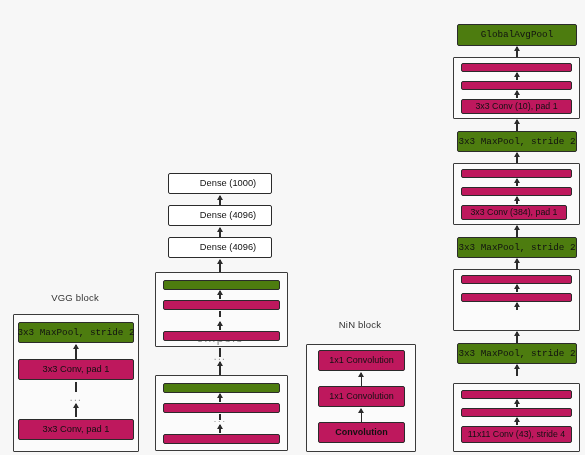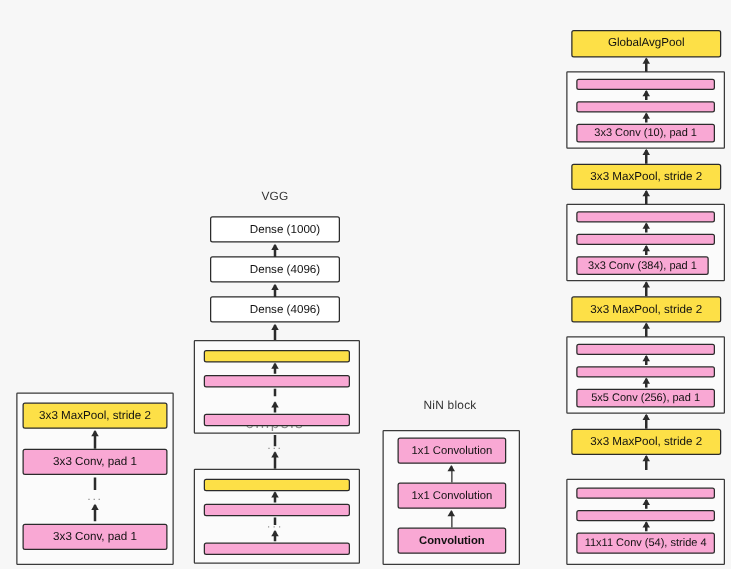--- a/index.html
+++ b/index.html
@@ -39,22 +39,22 @@
     border-radius:2px;
     display:flex;
     align-items:center;
     justify-content:center;
     font-size:9.3px;
     line-height:1;
     white-space:nowrap;
     color:#111;
   }
   .node.white{background:#ffffff;padding-left:16px;}
-  .node.lite{background:#f9a8d4;}
-  .node.dark{background:#fde047;}
+  .node.lite{background:#be185d;}
+  .node.dark{background:#4d7c0f;font-family:Liberation Mono, monospace;}
   .node.bar{border-width:1.2px;}
 
   
   .arrow{position:absolute;width:1.6px;background:#2b2b2b;}
   .arrow .head{
     position:absolute;
     left:50%;
     top:-1px;
     transform:translateX(-50%);
     width:0;height:0;
@@ -74,38 +74,38 @@
     text-align:center;
     white-space:nowrap;
     transform:translateX(-50%);
   }
 </style>
 </head>
 <body>
 
 <div class="canvas">
 
+  <div class="col-title" style="left:10px;top:292px;width:130px;">VGG block</div>
 
   <div class="frame" style="left:13px;top:314px;width:126px;height:138px;"></div>
 
   <div class="node dark" style="left:18px;top:322px;width:116px;height:21px;">3x3 MaxPool, stride 2</div>
   <div class="arrow" style="left:75.2px;top:345px;height:14px;">
       <span class="head"></span>
     </div>
 
   <div class="node lite" style="left:18px;top:359px;width:116px;height:21px;">3x3 Conv, pad 1</div>
   <div class="arrow" style="left:75.2px;top:404px;height:13px;">
       <span class="head"></span>
     </div>
   <div class="line" style="left:75.2px;top:382px;height:10px;"></div>
   <div class="ellipsis" style="left:76px;top:393px;">...</div>
 
   <div class="node lite" style="left:18px;top:419px;width:116px;height:21px;">3x3 Conv, pad 1</div>
 
-  <div class="col-title" style="left:160px;top:152px;width:120px;">VGG</div>
 
   <div class="node white" style="left:168px;top:173px;width:104px;height:21px;">Dense (1000)</div>
   <div class="arrow" style="left:219.2px;top:196px;height:12px;">
       <span class="head"></span>
     </div>
 
   <div class="node white" style="left:168px;top:205px;width:104px;height:21px;">Dense (4096)</div>
   <div class="arrow" style="left:219.2px;top:228px;height:12px;">
       <span class="head"></span>
     </div>
@@ -209,34 +209,33 @@
 
   <div class="frame" style="left:453px;top:269px;width:127px;height:62px;"></div>
   <div class="node lite bar" style="left:461px;top:275px;width:111px;height:9px;"></div>
   <div class="arrow" style="left:516.2px;top:285px;height:7px;">
       <span class="head"></span>
     </div>
   <div class="node lite bar" style="left:461px;top:293px;width:111px;height:9px;"></div>
   <div class="arrow" style="left:516.2px;top:303px;height:7px;">
       <span class="head"></span>
     </div>
-  <div class="node lite" style="left:461px;top:311px;width:111px;height:15px;font-size:8.8px;">5x5 Conv (256), pad 1</div>
 
   <div class="arrow" style="left:516.2px;top:332px;height:11px;">
       <span class="head"></span>
     </div>
   <div class="node dark" style="left:457px;top:343px;width:120px;height:21px;">3x3 MaxPool, stride 2</div>
   <div class="arrow" style="left:516.2px;top:365px;height:11px;">
       <span class="head"></span>
     </div>
 
   <div class="frame" style="left:453px;top:383px;width:127px;height:69px;"></div>
   <div class="node lite bar" style="left:461px;top:390px;width:111px;height:9px;"></div>
   <div class="arrow" style="left:516.2px;top:400px;height:7px;">
       <span class="head"></span>
     </div>
   <div class="node lite bar" style="left:461px;top:408px;width:111px;height:9px;"></div>
   <div class="arrow" style="left:516.2px;top:418px;height:7px;">
       <span class="head"></span>
     </div>
-  <div class="node lite" style="left:461px;top:426px;width:111px;height:17px;font-size:8.8px;">11x11 Conv (54), stride 4</div>
+  <div class="node lite" style="left:461px;top:426px;width:111px;height:17px;font-size:8.8px;">11x11 Conv (43), stride 4</div>
 
 </div>
 
 </body></html>

